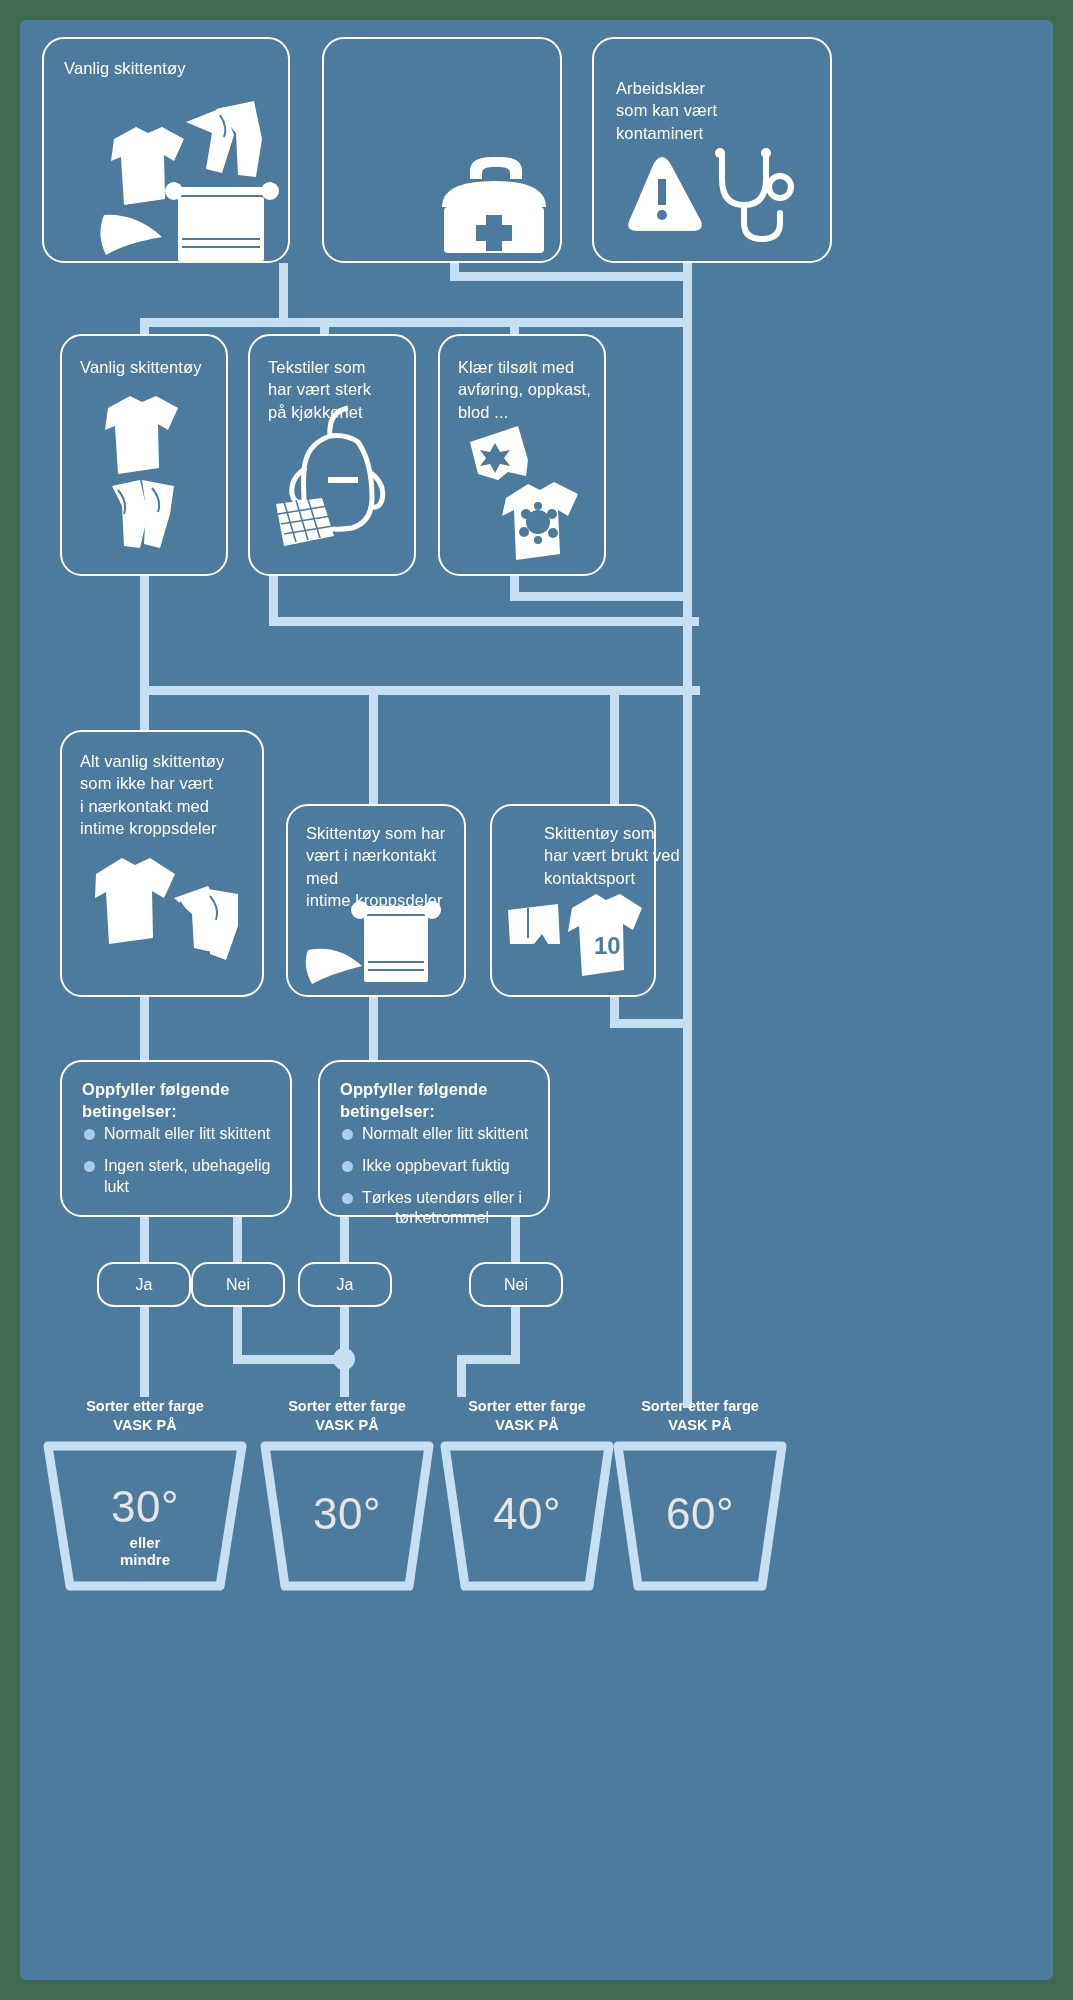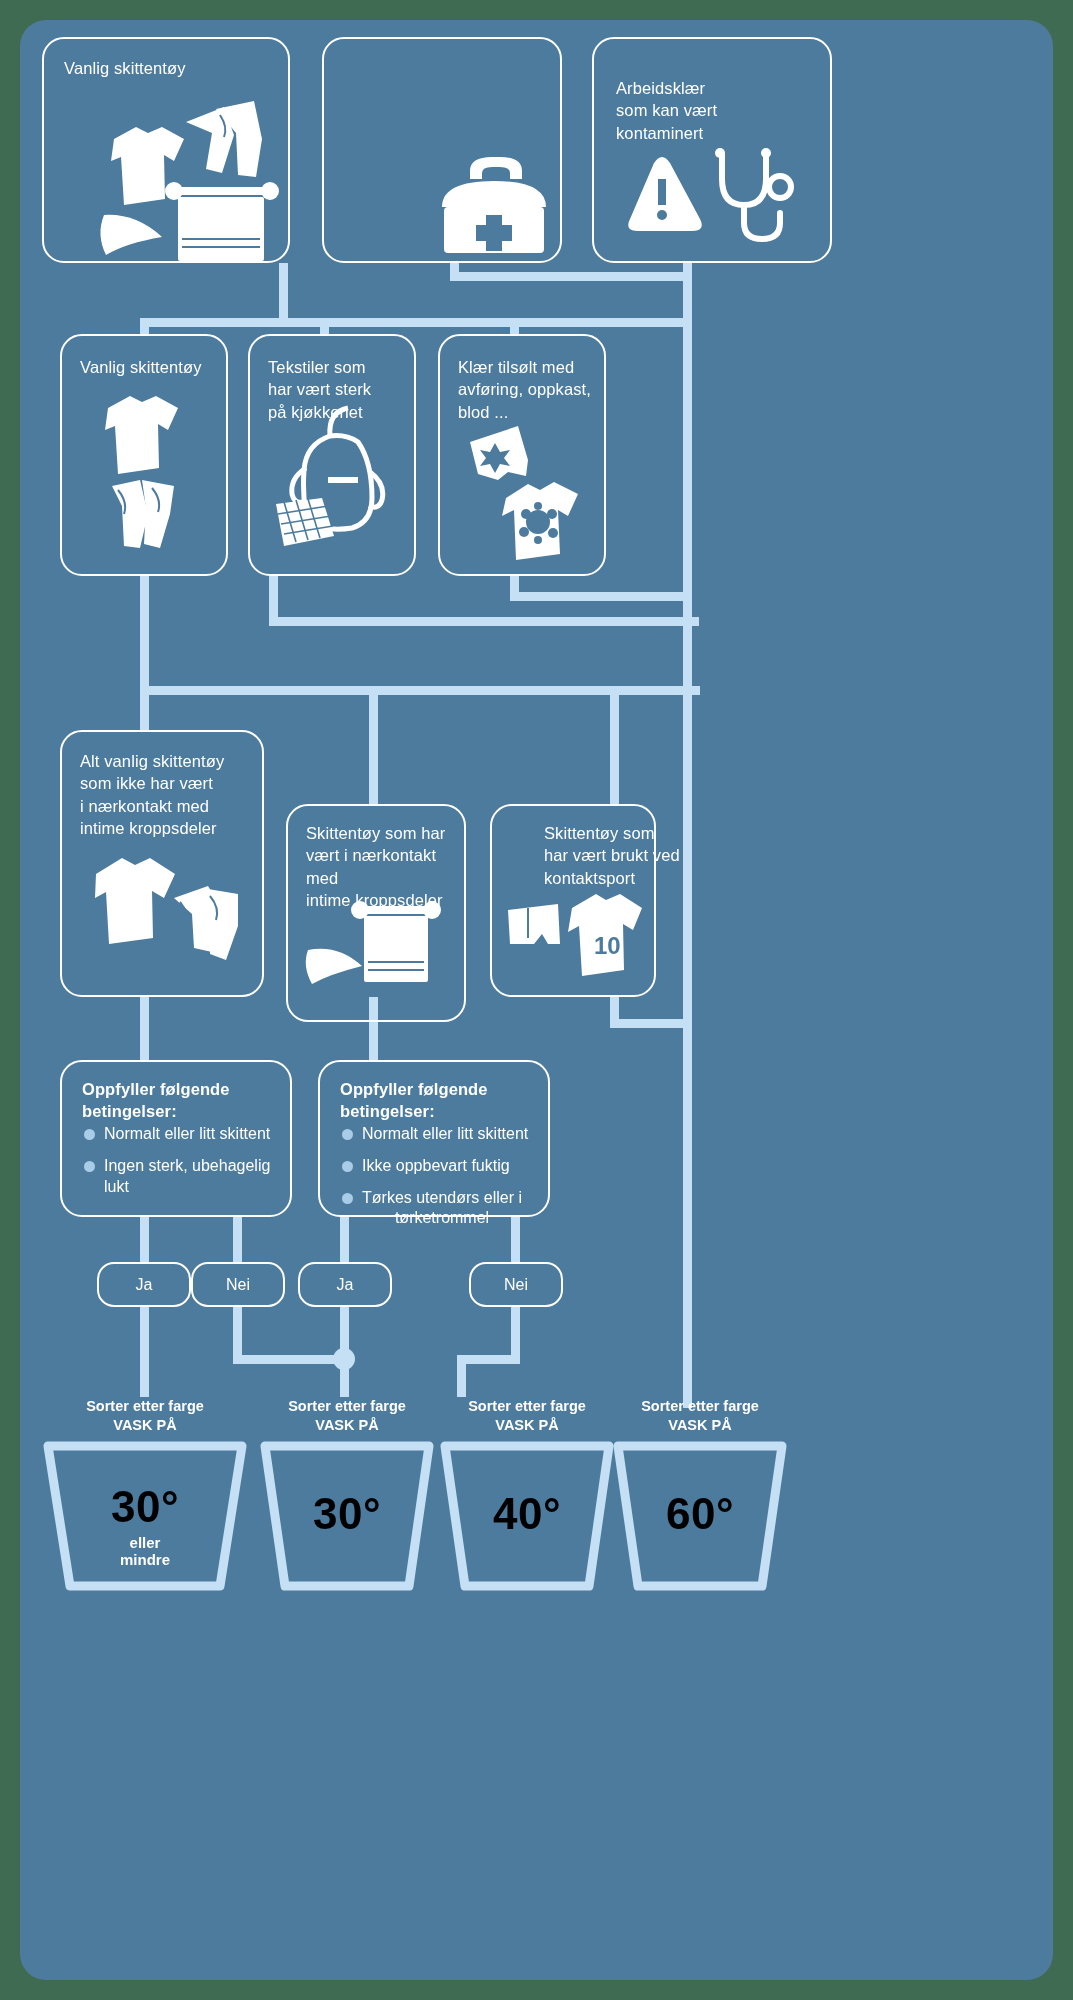--- a/index.html
+++ b/index.html
@@ -6,21 +6,21 @@
   body{
     width:1073px;height:2000px;
     background:#3f6b52;
     font-family:"Liberation Sans", sans-serif;
     overflow:hidden;
   }
   #stage{
     position:absolute;left:20px;top:20px;
     width:1033px;height:1960px;
     background:#4d7b9e;
-    border-radius:26px;
+    border-radius:6px;
     overflow:hidden;
   }
   
   .ln{position:absolute;background:#c5e0f5;}
   
   .card{
     position:absolute;
     border:2.5px solid #ffffff;
     border-radius:22px;
     box-sizing:border-box;
@@ -51,21 +51,21 @@
     color:#fff;font-size:16px;
   }
   
   .basin{position:absolute;}
   .blabel{
     position:absolute;text-align:center;color:#fff;
     font-size:14.5px;font-weight:bold;line-height:1.25;width:100%;
   }
   .btemp{
     position:absolute;width:100%;text-align:center;
-    color:#000000;font-weight:bold;font-size:44px;letter-spacing:.5px;
+    color:#e5e5e5;font-weight:normal;font-size:44px;letter-spacing:.5px;
   }
   .bsub{
     position:absolute;width:100%;text-align:center;
     color:#fff;font-weight:bold;font-size:15px;line-height:1.15;
   }
   svg{display:block;overflow:visible;}
   .knot{position:absolute;width:22px;height:22px;border-radius:50%;background:#c5e0f5;}
 </style>
 </head>
 <body>
@@ -247,21 +247,21 @@
         <path d="M92 50 L126 38 L140 62 L130 104 L112 100 L110 66 Z"></path>
         <path d="M120 40 L156 46 L156 78 L144 112 L128 106 L128 70 Z"></path>
       </g>
       <g stroke="#4d7b9e" stroke-width="2" fill="none">
         <path d="M98 54 q10 12 6 24"></path>
           <path d="M128 48 q10 12 6 24"></path>
       </g>
     </svg>
   </div>
 
-  <div class="card" style="left:266px;top:784px;width:180px;height:218px;">
+  <div class="card" style="left:266px;top:784px;width:180px;height:193px;">
     <div class="ttl" style="left:18px;top:16px;width:160px;white-space:pre-line;">Skittentøy som har
 vært i nærkontakt med
 intime kroppsdeler</div>
     <svg width="155" height="95" style="position:absolute;left:14px;top:88px;">
       <g fill="#ffffff">
         <path d="M6 56 Q36 50 60 72 Q28 80 10 90 Q0 72 6 56 Z"></path>
         <rect x="62" y="22" width="64" height="66" rx="2"></rect>
         <rect x="58" y="12" width="72" height="8" rx="4"></rect>
         <circle cx="58" cy="16" r="9"></circle>
           <circle cx="130" cy="16" r="9"></circle>

